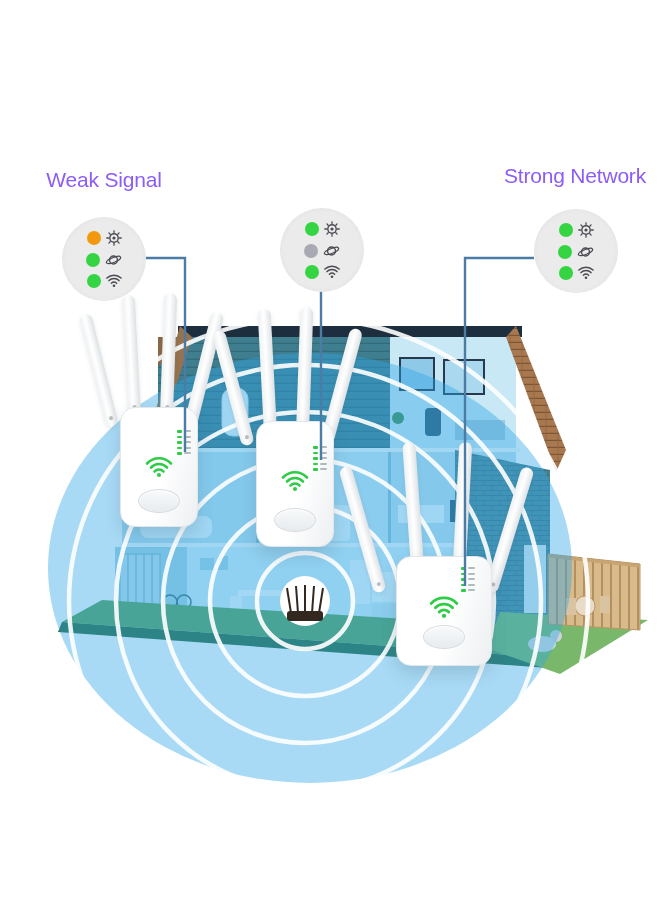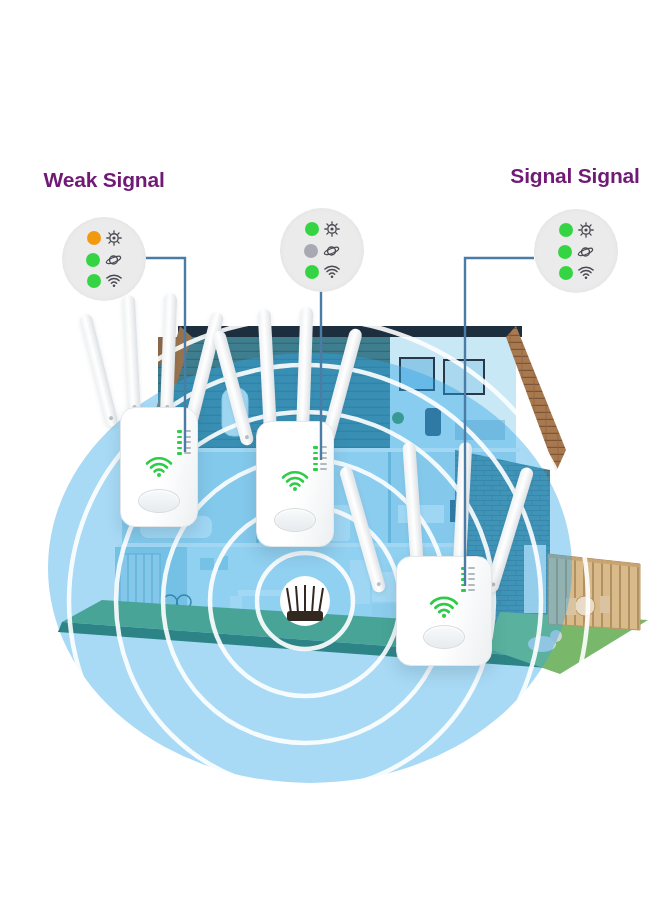--- a/index.html
+++ b/index.html
@@ -3,21 +3,21 @@
 <meta charset="utf-8">
 <style>
   html,body{margin:0;padding:0;background:#fff;}
   #canvas{
     position:relative;width:660px;height:900px;overflow:hidden;background:#ffffff;
     font-family:"Liberation Sans",sans-serif;
   }
   
   .sig-label{
     position:absolute;transform:translateX(-50%);
-    font-weight:bold;font-size:21px;color:#701a75;white-space:nowrap;letter-spacing:-0.2px;
+    font-weight:normal;font-size:21px;color:#8b5cf6;white-space:nowrap;letter-spacing:-0.2px;
   }
   
   .badge{
     position:absolute;width:84px;height:84px;border-radius:50%;
     background:#ebebec;box-shadow:inset 0 0 6px rgba(0,0,0,0.04);
     display:flex;flex-direction:column;justify-content:center;align-items:center;gap:6px;
   }
   .badge-row{display:flex;align-items:center;gap:5px;}
   .led-dot{width:14px;height:14px;border-radius:50%;background:#35d443;}
   .badge-row svg{display:block;}
@@ -289,21 +289,21 @@
 
   <svg class="layer" width="660" height="900">
     <g fill="none" stroke="#4b7ca6" stroke-width="2.4">
       <polyline points="144,258 185,258 185,452"></polyline>
       <polyline points="321,290 321,460"></polyline>
       <polyline points="534,258 465,258 465,586"></polyline>
     </g>
   </svg>
 
   <div class="sig-label" style="left:104px;top:168px;">Weak Signal</div>
-  <div class="sig-label" style="left:575px;top:164px;">Signal Signal</div>
+  <div class="sig-label" style="left:575px;top:164px;">Strong Network</div>
 
   <div class="badge" style="left:62px;top:217px;">
     <div class="badge-row">
       <span class="led-dot" style="background-color: rgb(242, 153, 15);"></span>
       <svg width="16" height="16" viewBox="0 0 16 16">
         <circle cx="8" cy="8" r="4.2" fill="none" stroke="#4a4a52" stroke-width="1.4"></circle>
         <circle cx="8" cy="8" r="1.6" fill="#4a4a52"></circle>
         <g stroke="#4a4a52" stroke-width="1.3" stroke-linecap="round">
           <line x1="8" y1="0.8" x2="8" y2="2.6"></line>
             <line x1="8" y1="13.4" x2="8" y2="15.2"></line>

